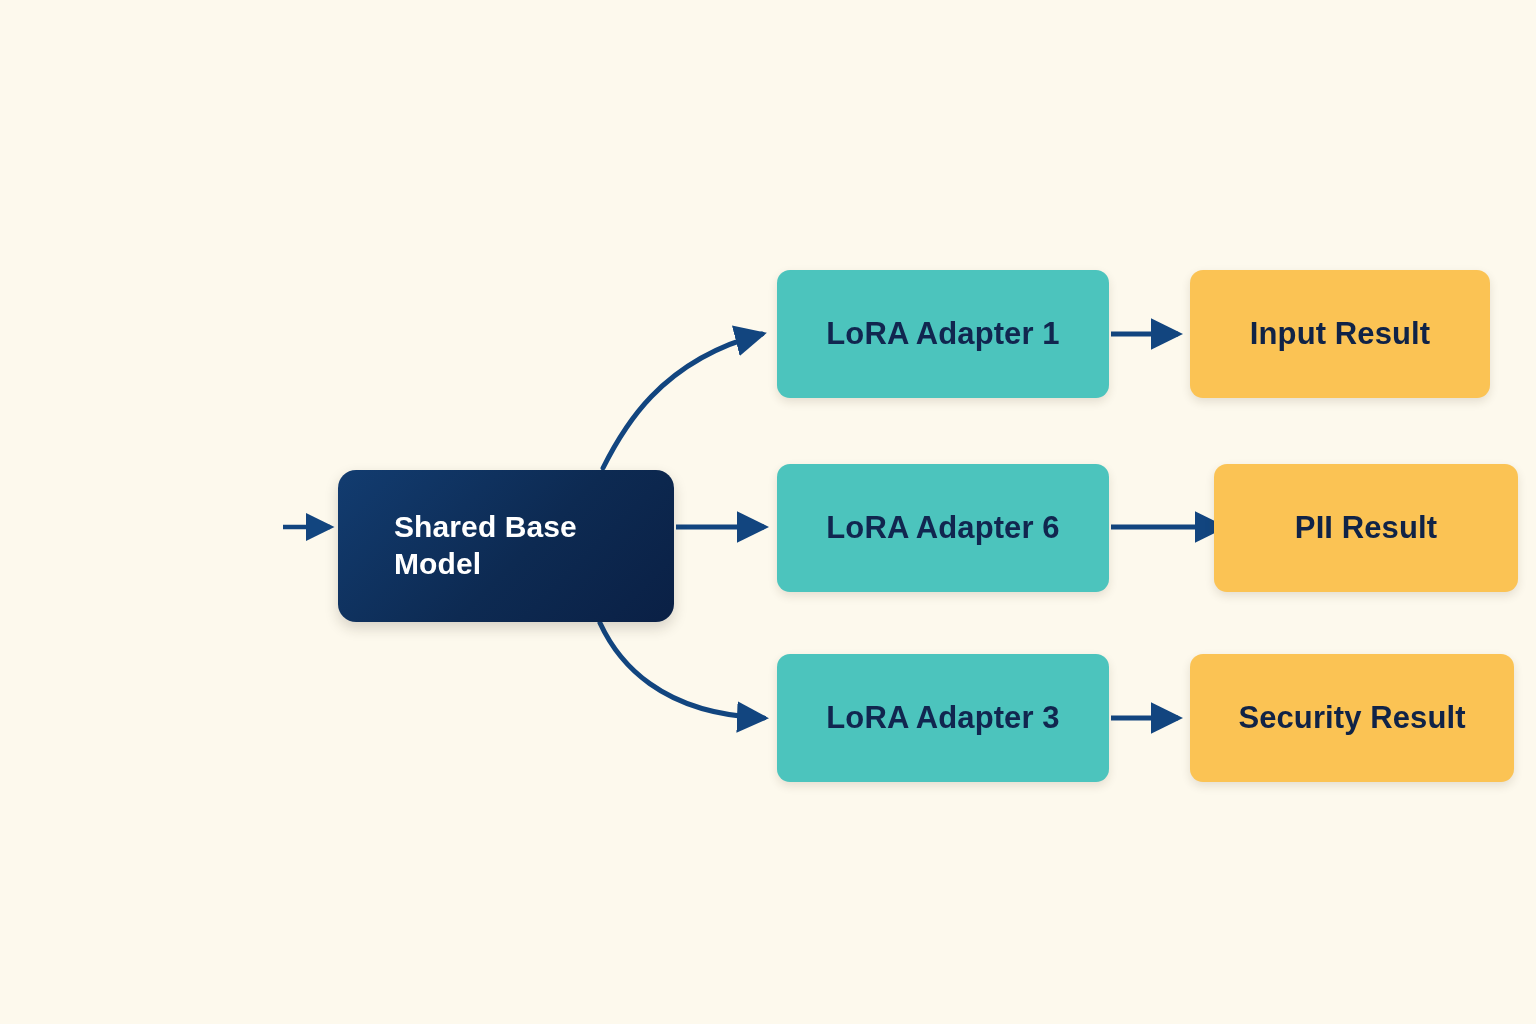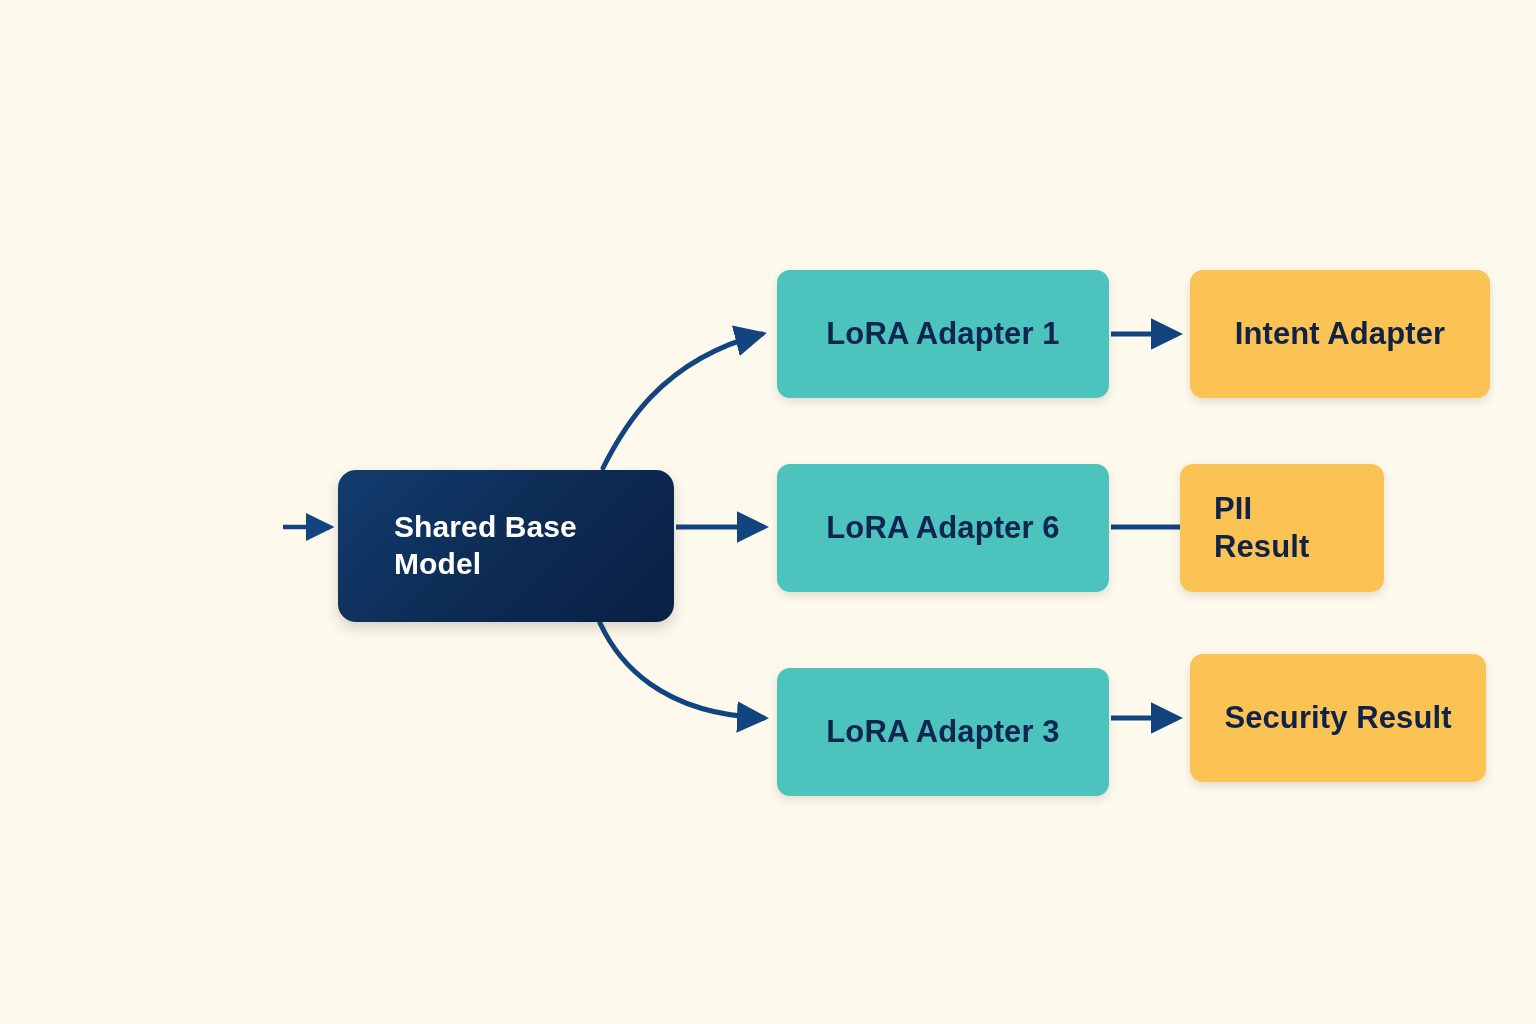--- a/index.html
+++ b/index.html
@@ -85,37 +85,37 @@
     border-radius: 13px;
     justify-content: center;
   }
   .node-adapter .label {
     color: #11264f;
     font-size: 31px;
     font-weight: 600;
   }
   .adapter-1 { top: 270px; }
   .adapter-2 { top: 464px; }
-  .adapter-3 { top: 668px; }
+  .adapter-3 { top: 654px; }
 
   
   .node-result {
     background: #fbc354;
     border-radius: 13px;
     height: 128px;
     justify-content: center;
   }
   .node-result .label {
     color: #102347;
     font-size: 31px;
     font-weight: 600;
   }
   .result-1 { left: 1190px; top: 270px; width: 300px; }
-  .result-2 { left: 1180px; top: 464px; width: 204px; }
-  .result-3 { left: 1190px; top: 654px; width: 296px; }
+  .result-2 { left: 1214px; top: 464px; width: 304px; }
+  .result-3 { left: 1190px; top: 654px; width: 324px; }
 </style>
 </head>
 <body>
 
 <div id="canvas">
 
   <svg id="edges" viewBox="0 0 1536 1024" width="1536" height="1024" xmlns="http://www.w3.org/2000/svg">
     <defs>
       <marker id="arrowhead" markerWidth="7" markerHeight="7" refX="5.4" refY="3.5" orient="auto" markerUnits="strokeWidth">
         <path d="M0,0.35 L6.4,3.5 L0,6.65 Z" fill="#12457F"></path>
@@ -147,21 +147,21 @@
 
   <div class="node node-adapter adapter-2">
     <span class="label">LoRA Adapter 6</span>
   </div>
 
   <div class="node node-adapter adapter-3">
     <span class="label">LoRA Adapter 3</span>
   </div>
 
   <div class="node node-result result-1">
-    <span class="label">Intent Adapter</span>
+    <span class="label">Input Result</span>
   </div>
 
   <div class="node node-result result-2">
     <span class="label">PII Result</span>
   </div>
 
   <div class="node node-result result-3">
     <span class="label">Security Result</span>
   </div>
 

